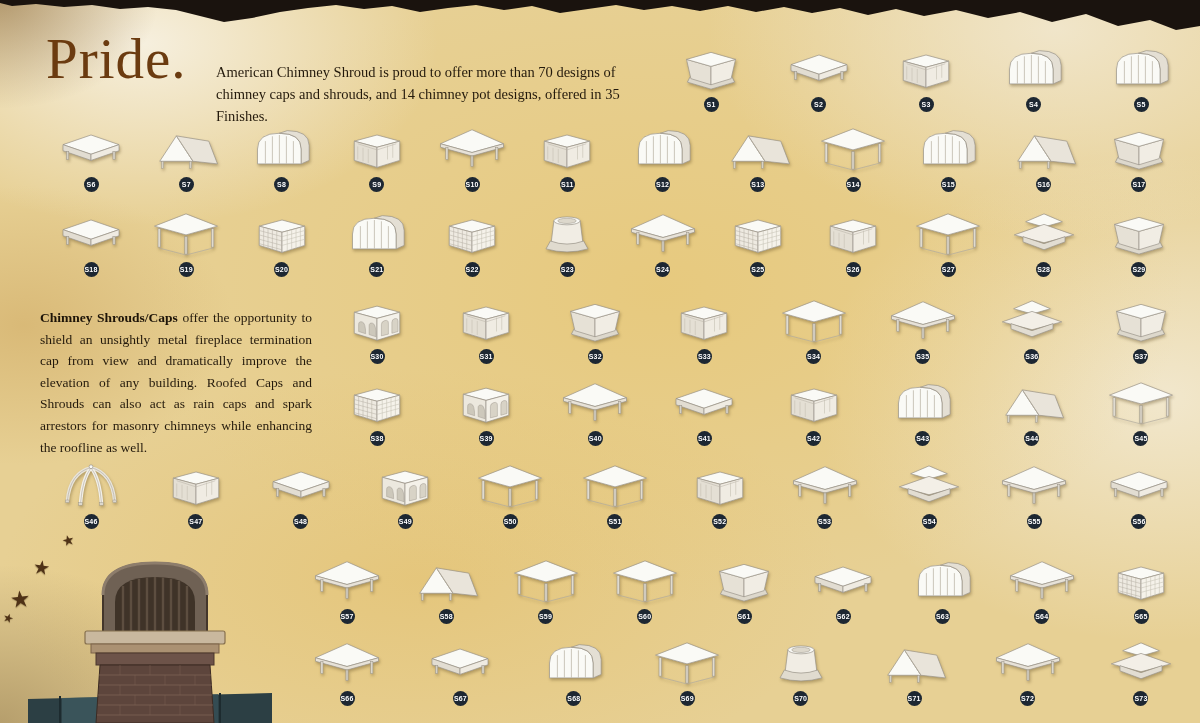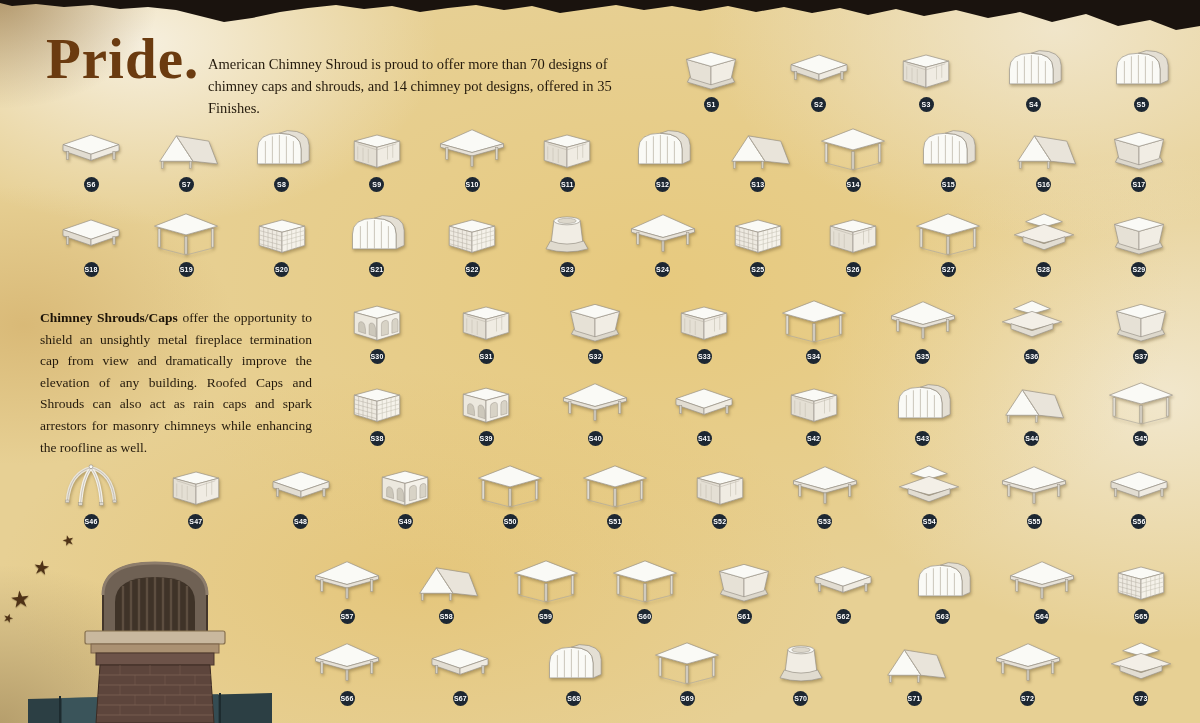--- a/index.html
+++ b/index.html
@@ -13,23 +13,23 @@
       radial-gradient(ellipse 700px 420px at 55% 40%, rgba(231,196,108,.55), rgba(231,196,108,0) 75%),
       radial-gradient(ellipse 600px 300px at 35% 80%, rgba(226,188,100,.5), rgba(226,188,100,0) 70%),
       radial-gradient(ellipse 500px 350px at 97% 55%, rgba(244,237,219,.8), rgba(244,237,219,0) 70%),
       radial-gradient(ellipse 300px 200px at 2% 45%, rgba(200,158,84,.45), rgba(200,158,84,0) 70%);
   }
   .torn-edge{position:absolute;left:0;top:0;width:1200px;height:34px;z-index:9;}
   .corner-stain{position:absolute;left:0;top:0;width:160px;height:110px;pointer-events:none;
     background:radial-gradient(ellipse at 0% 0%, rgba(122,86,40,.5), rgba(122,86,40,0) 70%);}
   .bl-stain{position:absolute;left:0;bottom:0;width:220px;height:160px;pointer-events:none;
     background:radial-gradient(ellipse at 0% 100%, rgba(90,66,34,.35), rgba(90,66,34,0) 70%);}
-  .title{position:absolute;left:46px;top:26px;margin:0;font-size:57px;font-weight:bold;
+  .title{position:absolute;left:46px;top:26px;margin:0;font-size:57px;font-weight:normal;
     color:#6b3b10;letter-spacing:1px;}
-  .intro{position:absolute;left:208px;top:54px;width:450px;margin:0;
+  .intro{position:absolute;left:208px;top:54px;width:450px;margin:8px;
     font-size:14.5px;line-height:1.5;color:#241a0c;}
   .body-par{position:absolute;left:40px;top:307px;width:272px;margin:0;
     font-size:13.5px;line-height:1.6;text-align:justify;color:#241a0c;}
   .body-par b{color:#1d1408;}
   .item-row{position:absolute;display:flex;justify-content:space-between;}
   .row-1{left:672px;top:38px;width:508px;}
   .row-2{left:52px;top:118px;width:1126px;}
   .row-3{left:52px;top:203px;width:1126px;}
   .row-4{left:338px;top:290px;width:842px;}
   .row-5{left:338px;top:372px;width:842px;}

